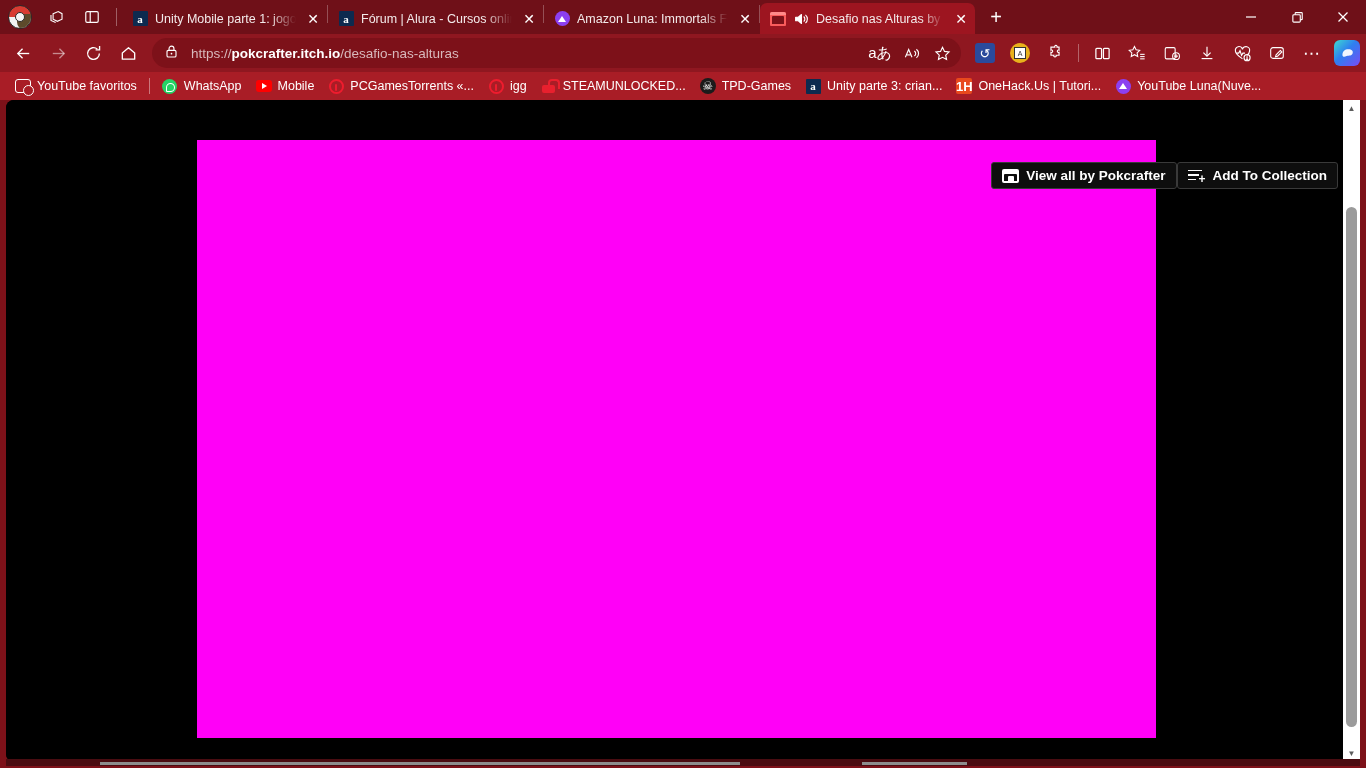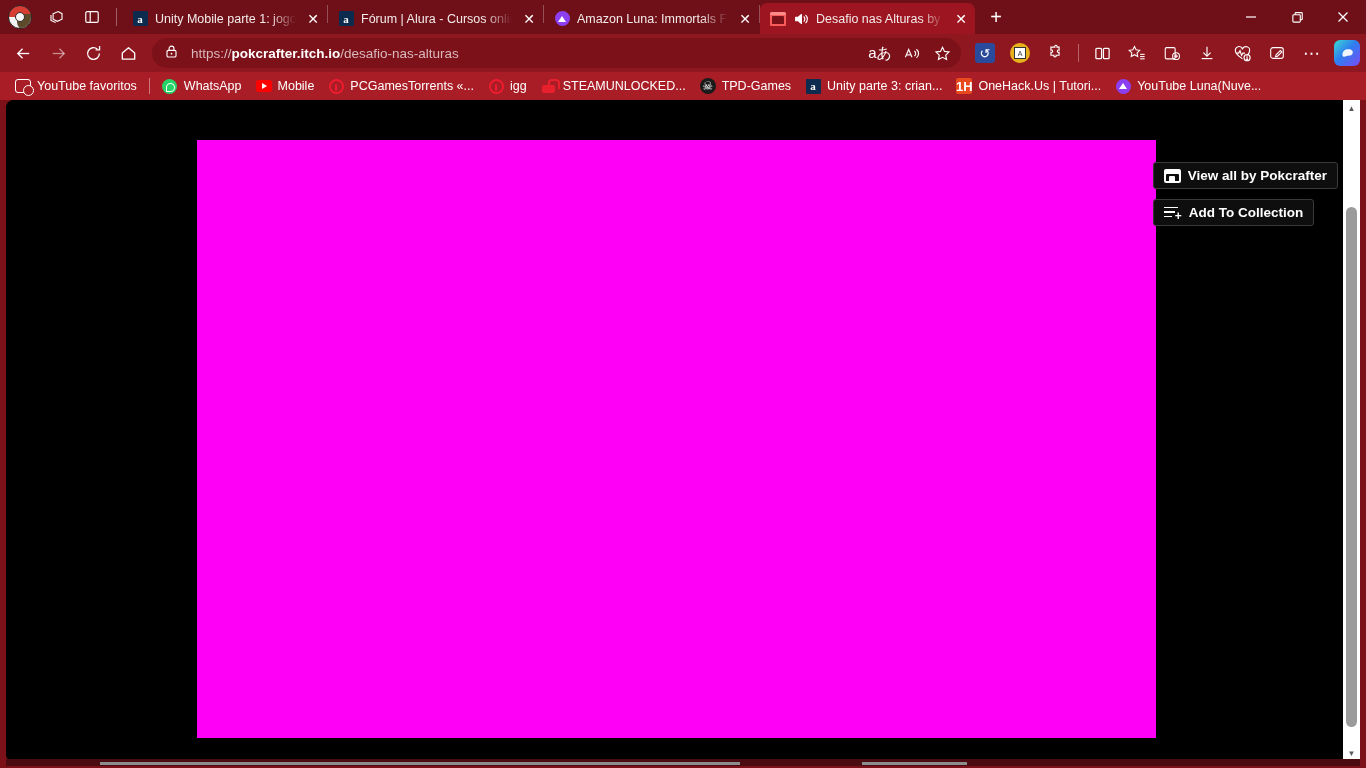--- a/index.html
+++ b/index.html
@@ -142,22 +142,22 @@
   .viewport {
     position: absolute; left: 6px; top: 100px; width: 1354px; height: 662px;
     background: #000000; border-radius: 8px 0 0 8px; overflow: hidden;
   }
   .page { position: absolute; inset: 0; background: #000; }
   .game-frame {
     position: absolute; left: 191px; top: 40px; width: 959px; height: 598px;
     background: #ff00f7;
   }
   .side-buttons {
-    position: absolute; right: 22px; top: 62px; display: flex; flex-direction: column;
-    align-items: flex-start; gap: 10px;
+    position: absolute; right: 22px; top: 62px; display: flex; 
+    align-items: center; 
   }
   .pbtn {
     display: inline-flex; align-items: center; gap: 7px; background: #0e0e0e;
     border: 1px solid #3a3a3a; border-radius: 3px; color: #ffffff;
     font-size: 13.5px; font-weight: bold; padding: 5px 10px; white-space: nowrap;
   }
   .ic-itchlogo { width: 17px; height: 14px; background: #ffffff; border-radius: 2px;
     position: relative; flex: 0 0 17px; }
   .ic-itchlogo::before { content: ""; position: absolute; left: 2px; right: 2px; top: 5px; bottom: 1.5px;
     background: #0e0e0e; border-radius: 1px 1px 0 0; }

